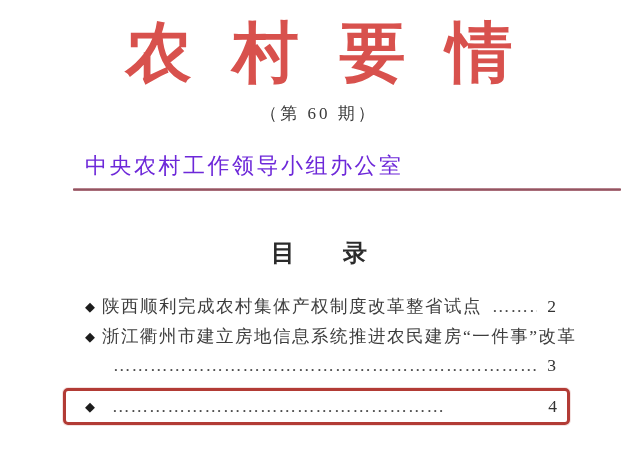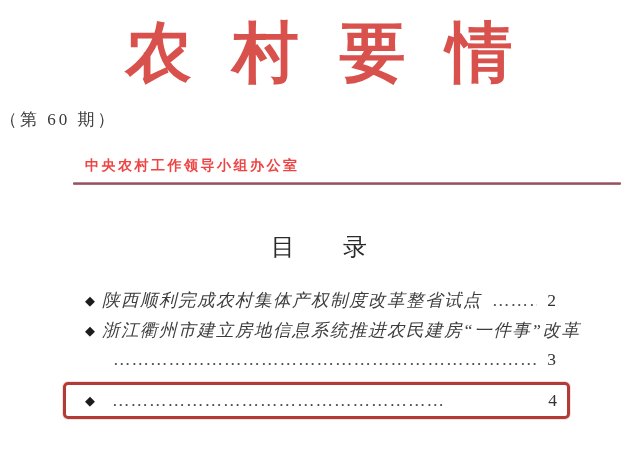--- a/index.html
+++ b/index.html
@@ -26,56 +26,55 @@
     line-height: 1.12;
     font-weight: bold;
     color: #d8514d;
     letter-spacing: 0.62em;
     padding-left: 0.62em; 
     white-space: nowrap;
   }
 
   
   .issue-line {
-    margin-top: 18px;
-    text-align: left;
+    margin-top: 12px;
+    text-align: center;
     font-size: 17px;
     letter-spacing: 3px;
     color: #3a3a3a;
   }
 
   
   .pub-row {
     margin: 26px 82px 0 85px;
     display: flex;
     justify-content: space-between;
     align-items: baseline;
-    font-size: 14px;
-    color: #ef4444;
-    font-weight: bold;
+    font-size: 22px;
+    color: #6d28d9;
   }
   .pub-office { letter-spacing: 2.5px; font-style: normal; }
   .pub-date { letter-spacing: 1px; }
 
   
   .header-rule {
     margin-top: 7px;
     margin-left: 73px;
     width: 548px;
     height: 3px;
     background: linear-gradient(#c99aa6 0%, #8d4e59 55%, #b87f8c 100%);
     border-radius: 1px;
   }
 
   
   .toc-heading {
     margin-top: 46px;
     text-align: center;
     font-size: 24px;
-    font-weight: normal;
+    font-weight: bold;
     color: #2b2b2b;
     white-space: nowrap;
   }
 
   
   .toc {
     margin: 27px 82px 0 85px;
     font-size: 17.5px;
     color: #3d3d3d;
   }
@@ -89,21 +88,20 @@
   .bullet {
     font-size: 13px;
     color: #1c1c1c;
     margin-right: 7px;
     flex: 0 0 auto;
     transform: translateY(-1px);
   }
   .toc-title {
     flex: 0 0 auto;
     letter-spacing: 1.5px;
-    font-style: italic;
   }
   .leader {
     flex: 1 1 auto;
     overflow: hidden;
     white-space: nowrap;
     margin: 0 6px 0 10px;
     color: #4a4a4a;
     letter-spacing: 1px;
   }
   .leader.tight { flex: 0 1 auto; margin: 0 0 0 4px; }

